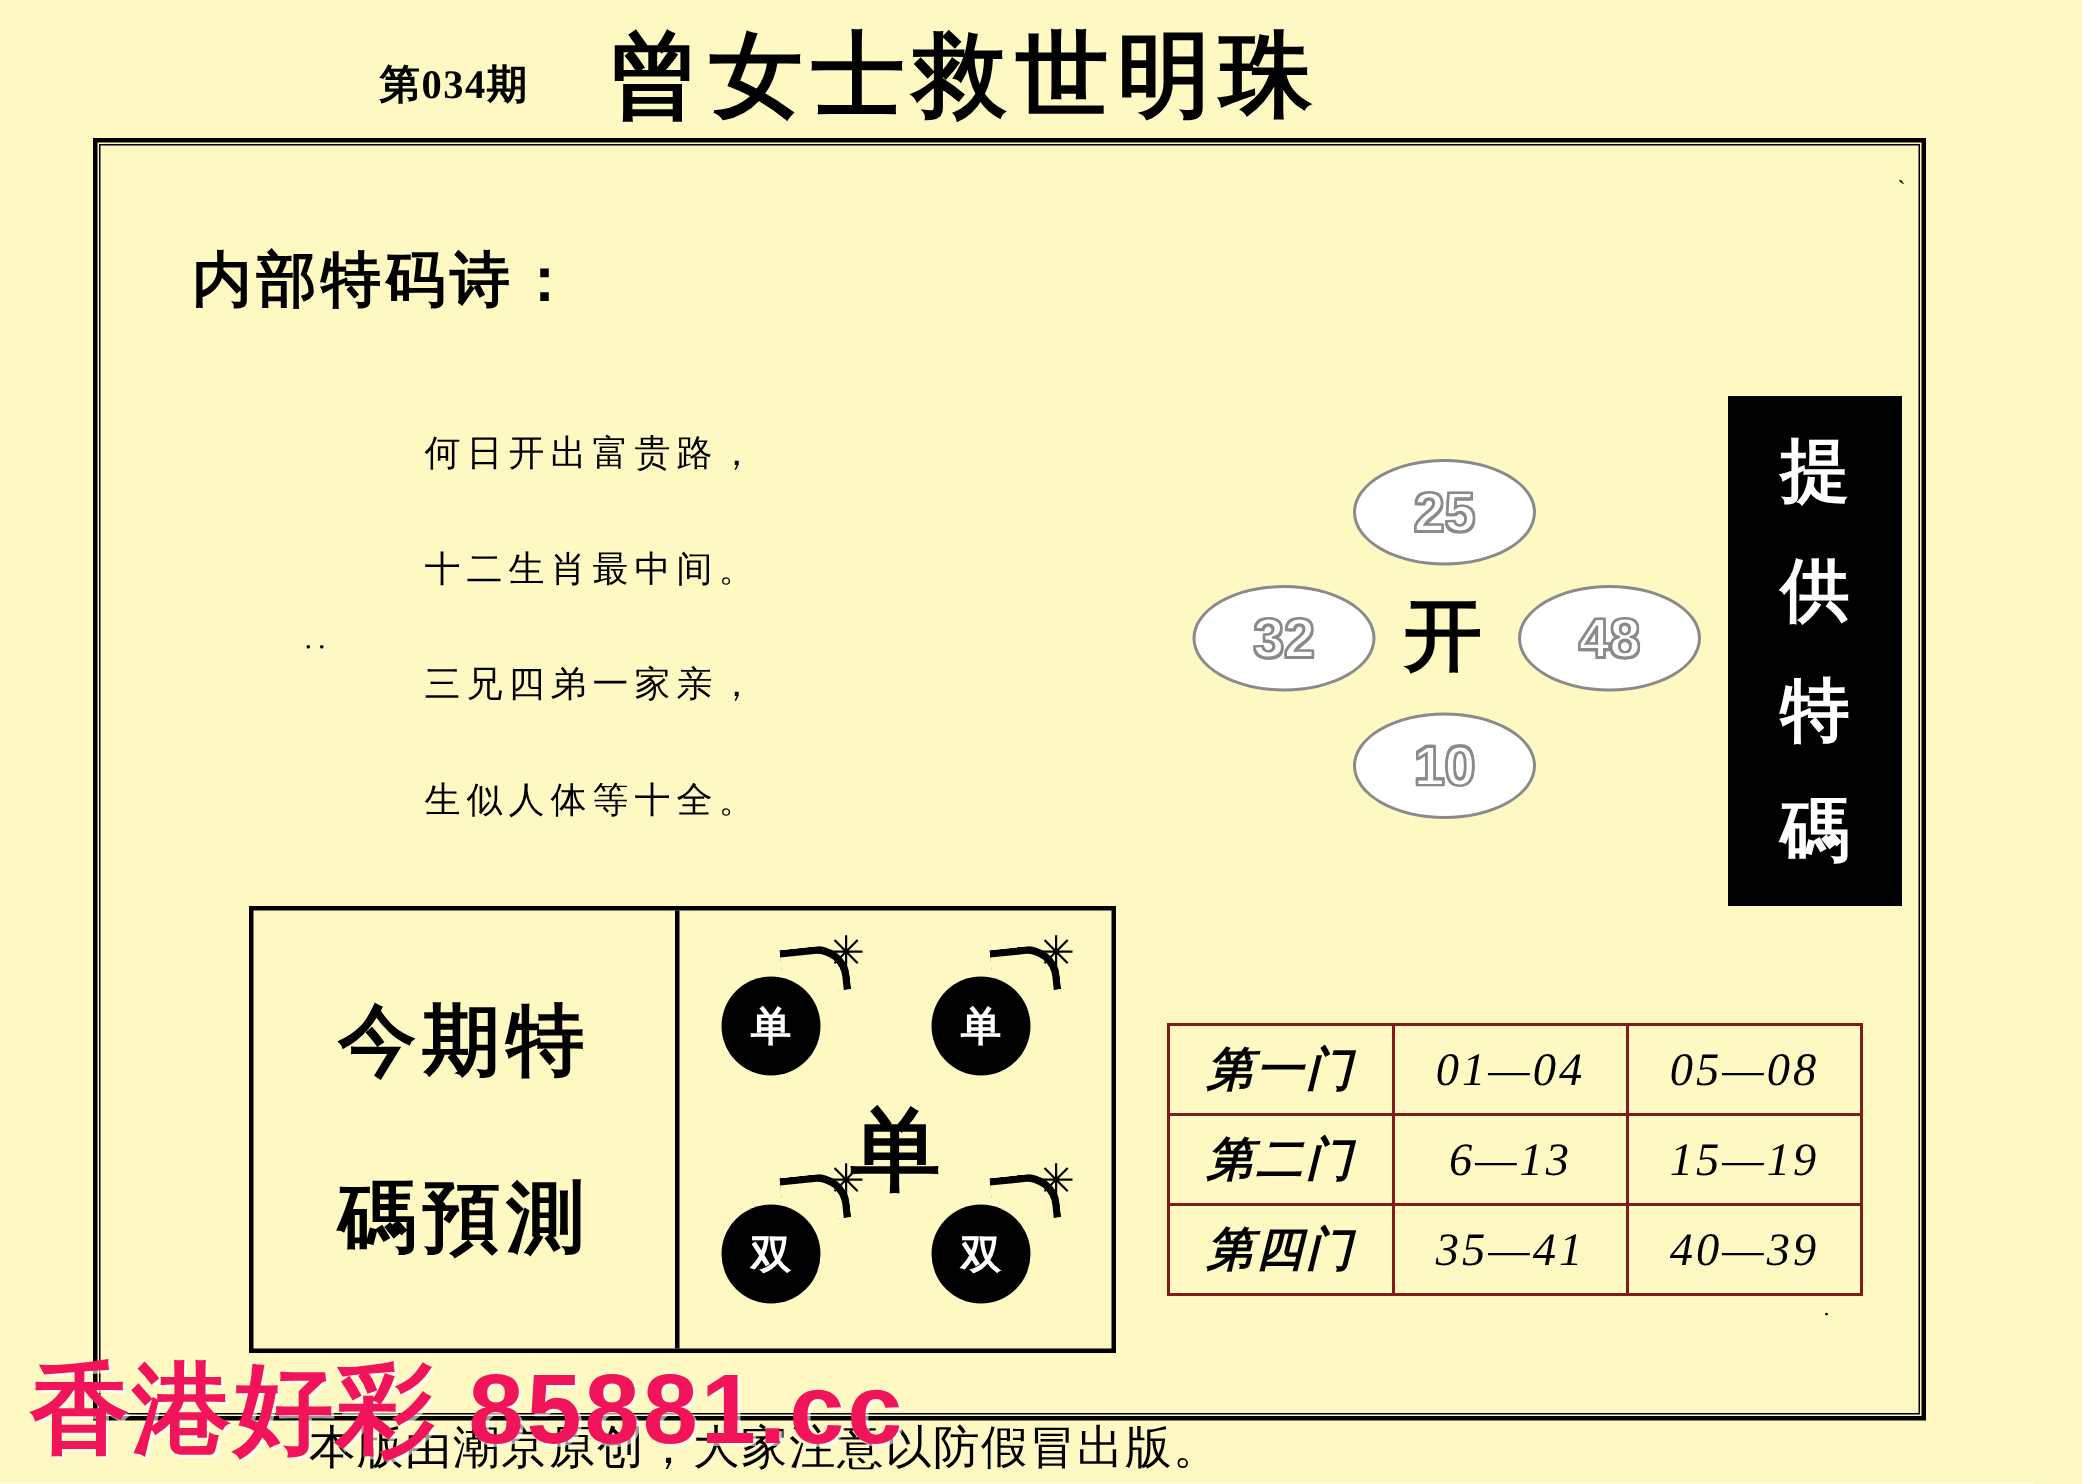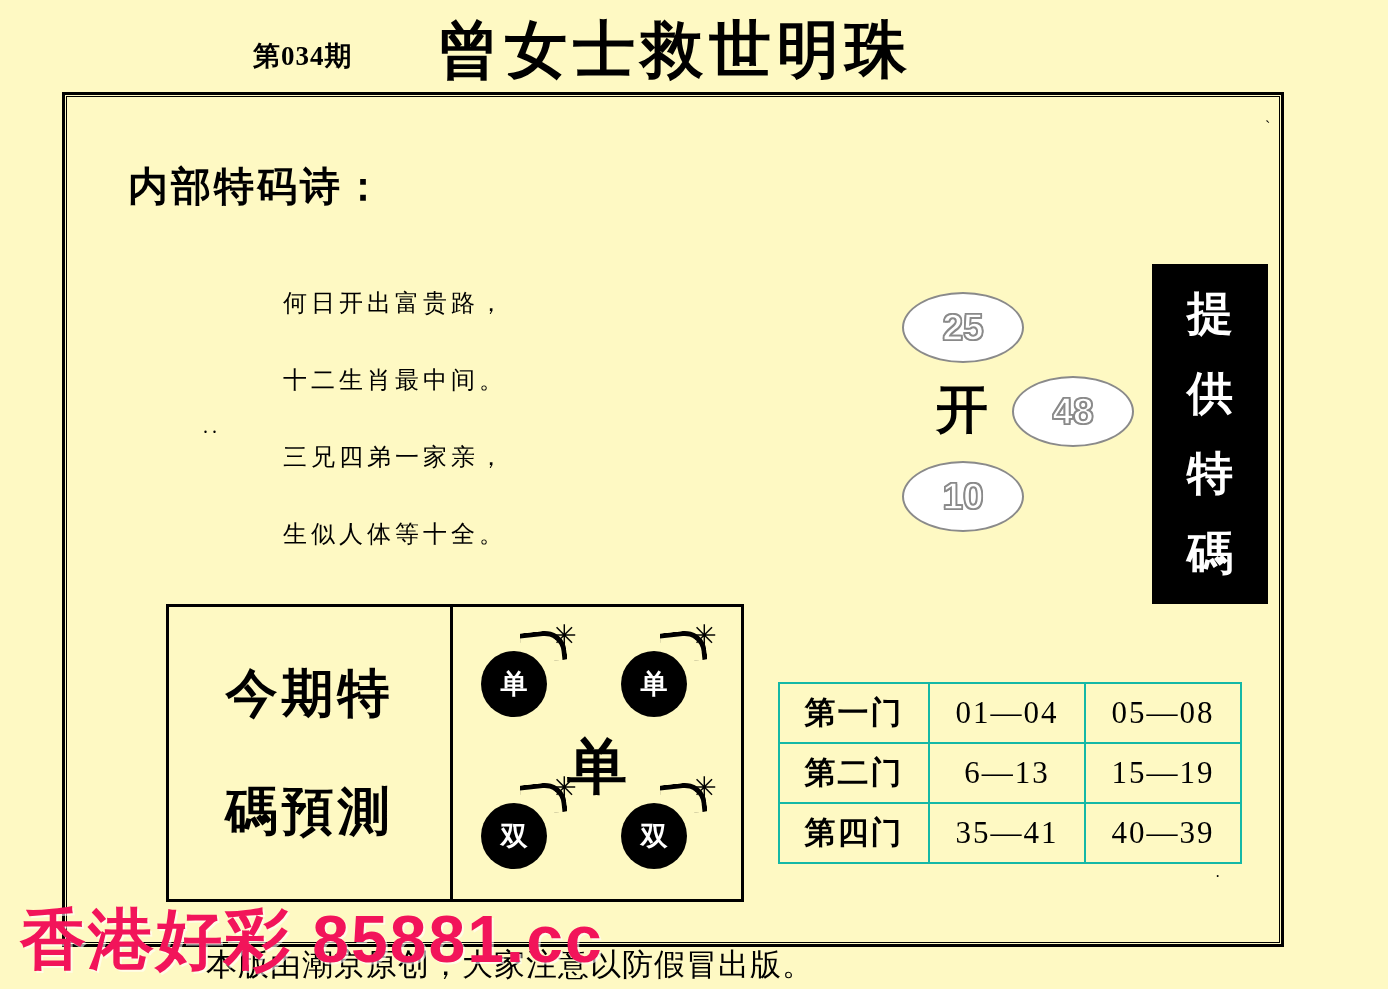--- a/index.html
+++ b/index.html
@@ -30,21 +30,20 @@
   .main-title {
     position: absolute;
     left: 405px;
     top: 8px;
     font-size: 62px;
     font-weight: bold;
     font-family: "Liberation Serif", serif;
     color: #000;
     letter-spacing: 6px;
     white-space: nowrap;
-    margin-left: 32px;
   }
 
   
   .frame-outer {
     position: absolute;
     left: 62px;
     top: 92px;
     width: 1222px;
     height: 855px;
     border: 3px solid #000;
@@ -89,21 +88,21 @@
     top: 415px;
     font-size: 20px;
     color: #000;
     letter-spacing: 4px;
   }
 
   
   .cluster {
     position: absolute;
     left: 790px;
-    top: 292px;
+    top: 306px;
     width: 350px;
     height: 250px;
   }
   .ball {
     position: absolute;
     border: 2px solid #8a8a8a;
     border-radius: 50%;
     background: #ffffff;
     display: flex;
     align-items: center;
@@ -255,27 +254,28 @@
   }
 
   
   .gate-table {
     position: absolute;
     left: 778px;
     top: 682px;
     border-collapse: collapse;
   }
   .gate-table td {
-    border: 2px solid #14b8a6;
+    border: 2px solid #7f1d1d;
     height: 56px;
     font-size: 31px;
     font-family: "Liberation Serif", serif;
     text-align: center;
     color: #000;
     letter-spacing: 2px;
+    font-style: italic;
   }
   .gate-table td.gname { width: 146px; font-weight: bold; }
   .gate-table td.grange { width: 152px; margin-top: 48px; }
 
   
   .footer-note {
     position: absolute;
     left: 206px;
     top: 944px;
     font-size: 31px;
@@ -332,20 +332,21 @@
 
   <div class="poem">
     <div>何日开出富贵路，</div>
     <div>十二生肖最中间。</div>
     <div>三兄四弟一家亲，</div>
     <div>生似人体等十全。</div>
   </div>
 
   <div class="cluster">
     <div class="ball ball-top">25</div>
+    <div class="ball ball-left">32</div>
     <div class="ball ball-right">48</div>
     <div class="ball ball-bottom">10</div>
     <div class="ball-center">开</div>
   </div>
 
   <div class="black-sign">
     <span>提</span>
     <span>供</span>
     <span>特</span>
     <span>碼</span>

